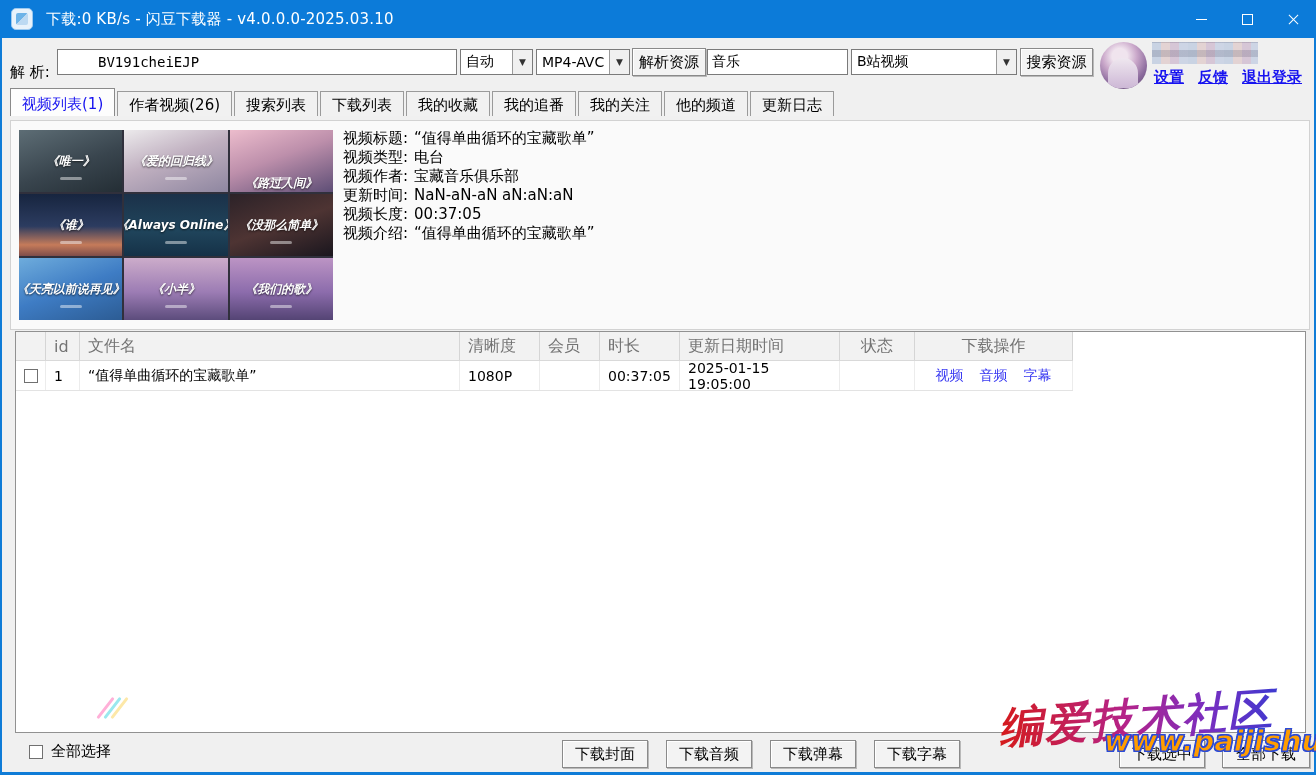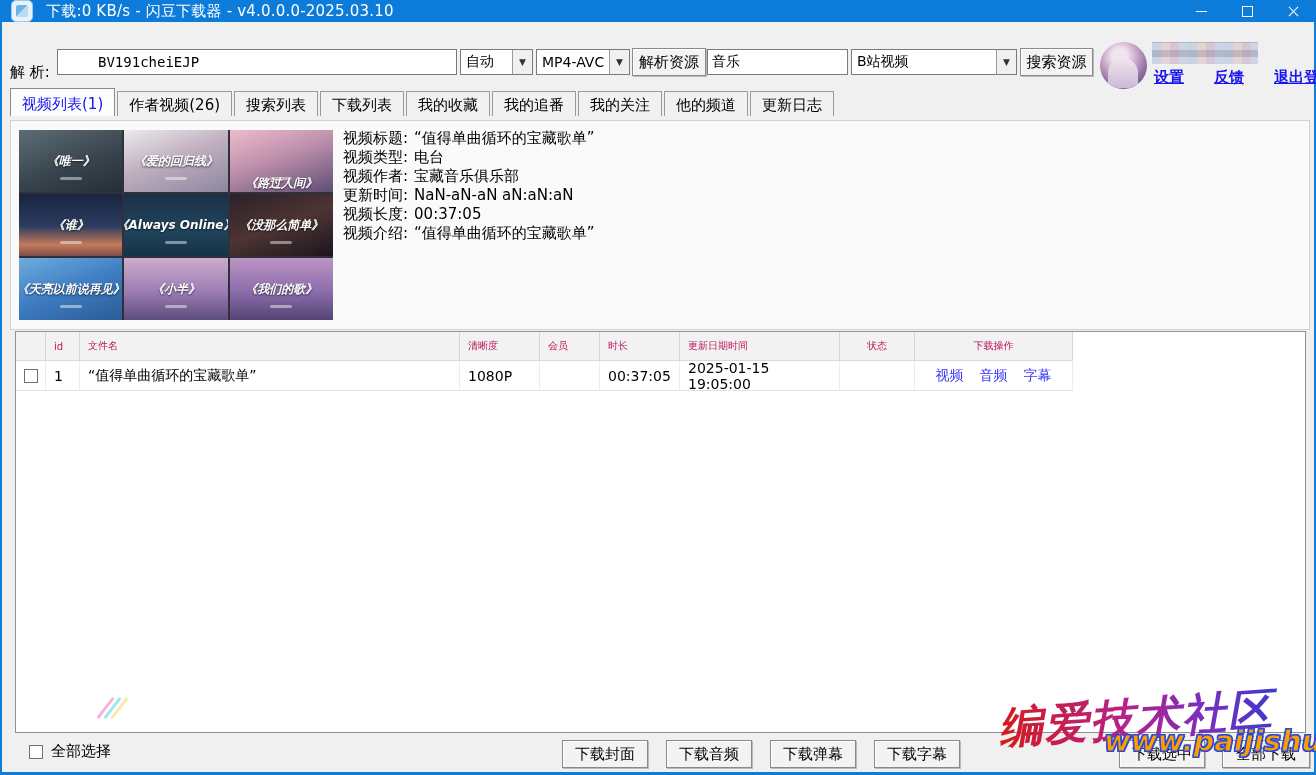--- a/index.html
+++ b/index.html
@@ -3,21 +3,21 @@
 <meta charset="utf-8">
 <style>
   * { margin:0; padding:0; box-sizing:border-box; }
   html,body { width:1316px; height:775px; overflow:hidden; }
   body { font-family:"DejaVu Sans","Liberation Sans",sans-serif; font-size:14px; background:#ffffff; }
 
   .window { position:relative; width:1316px; height:775px; background:#f0f0f0;
             border-left:2px solid #0f7cd7; border-right:2px solid #0f7cd7; border-bottom:3px solid #0f7cd7; }
 
   
-  .titlebar { position:absolute; left:-2px; top:0; width:1316px; height:22px; background:#0c7bd9;
+  .titlebar { position:absolute; left:-2px; top:0; width:1316px; height:38px; background:#0c7bd9;
               display:flex; align-items:center; color:#fff; }
   .app-icon { width:22px; height:22px; margin-left:11px; border-radius:5px; background:#e8f2fb;
               border:1px solid #9cc9ef; position:relative; }
   .app-icon::before { content:""; position:absolute; left:4px; top:4px; width:12px; height:12px;
               background:linear-gradient(135deg,#6db3e8 0 50%, #bcd9f2 50% 100%); border-radius:2px; }
   .title-text { margin-left:13px; font-size:15px; letter-spacing:.2px; }
   .win-controls { margin-left:auto; display:flex; height:38px; }
   .win-btn { width:46px; height:38px; display:flex; align-items:center; justify-content:center; cursor:pointer; }
   .glyph-min { width:11px; height:1px; background:#fff; }
   .glyph-max { width:11px; height:11px; border:1px solid #fff; }
@@ -47,21 +47,21 @@
   #btn-search { position:absolute; left:1018px; top:10px; width:73px; height:28px; }
   .avatar { position:absolute; left:1098px; top:4px; width:47px; height:47px; border-radius:50%;
             background:radial-gradient(circle at 42% 30%, #f0e4ee 0 18%, #caa8ca 40%, #8a6a9c 68%, #5a4468 100%);
             overflow:hidden; }
   .avatar::after { content:""; position:absolute; left:8px; top:16px; width:30px; height:30px; border-radius:50% 50% 0 0;
             background:linear-gradient(180deg,#efe7ef,#cdb8d6); }
   .censored-name { position:absolute; left:1150px; top:4px; width:106px; height:22px;
             background: repeating-linear-gradient(90deg,#c9d3e3 0 9px,#e3d3d3 9px 18px,#d6c6d6 18px 27px,#cdd5e5 27px 36px),
                         repeating-linear-gradient(0deg, rgba(255,255,255,.35) 0 7px, rgba(120,120,140,.25) 7px 14px);
             background-blend-mode:multiply; }
-  .user-links { position:absolute; left:1152px; top:30px; width:156px; display:flex; gap:30px; }
+  .user-links { position:absolute; left:1152px; top:30px; width:156px; display:flex; gap:14px; }
   .user-links a { color:#1713f0; font-weight:bold; font-size:15px; text-decoration:underline; white-space:nowrap; cursor:pointer; }
 
   
   .tabs { position:absolute; left:8px; top:88px; display:flex; align-items:flex-end; height:28px; }
   .tab { border:1px solid #9a9a9a; border-bottom:none; background:#f1f1f1; padding:4px 11px 5px;
          font-size:15px; color:#000; margin-right:2px; cursor:pointer; height:25px; white-space:nowrap; }
   .tab.active { background:#fdfdfd; color:#1713f0; height:28px; padding-top:6px; border-color:#8a8a8a;margin-top:13px; }
 
   
   .info-panel { position:absolute; left:8px; top:120px; width:1300px; height:210px;
@@ -85,21 +85,21 @@
   .info-text { position:absolute; left:332px; top:8px; font-size:15px; color:#000; line-height:19px; }
   .info-line { display:flex; }
   .info-line .fl { white-space:pre; }
   .info-line .fv { margin-left:6px; white-space:pre; }
 
   
   .listview { position:absolute; left:13px; top:331px; width:1291px; height:402px;
               background:#fff; border:1px solid #919191; }
   .thead { display:flex; height:29px; background:#f2f2f2; border-bottom:1px solid #d9d9d9; width:1057px; }
   .th { border-right:1px solid #d5d5d5; display:flex; align-items:center; padding:0 8px;
-        font-size:10px; color:#be185d; background:#f2f2f2; }
+        font-size:16px; color:#737373; background:#f2f2f2; }
   .trow { display:flex; height:30px; border-bottom:1px solid #e3e3e3; width:1057px; }
   .td { border-right:1px solid #ececec; display:flex; align-items:center; padding:0 8px; font-size:14px; color:#000; }
   .c-chk { width:30px; justify-content:center; padding:0; }
   .c-id { width:34px; }
   .c-name { width:380px; }
   .c-q { width:80px; }
   .c-vip { width:60px; }
   .c-dur { width:80px; }
   .c-date { width:160px; }
   .c-status { width:75px; justify-content:center; }

